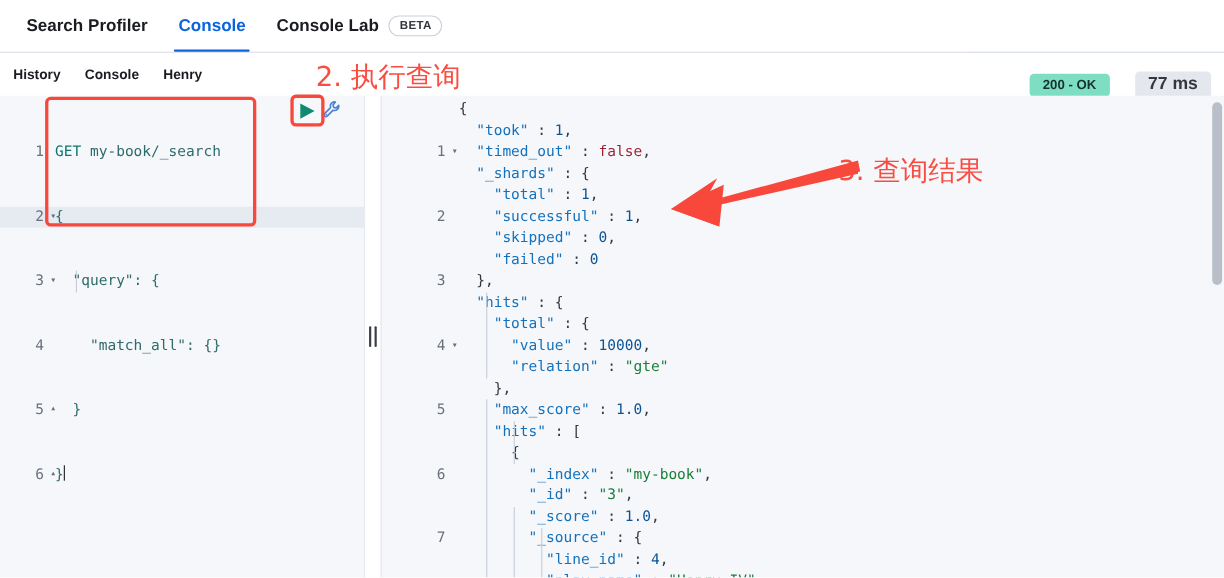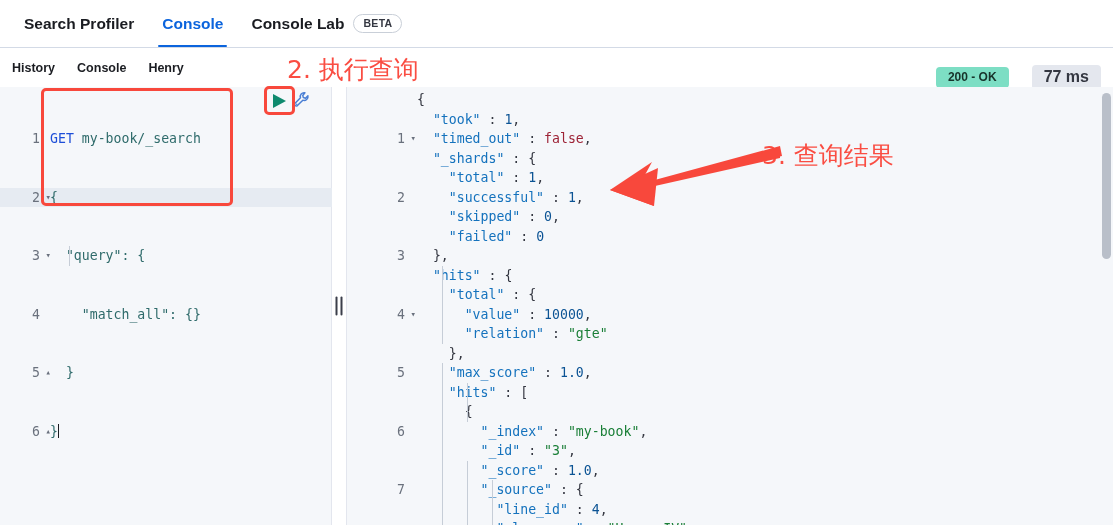--- a/index.html
+++ b/index.html
@@ -198,21 +198,21 @@
 
   
   .editor-gutter { width: 40px; }
   .editor-code {
     position: absolute;
     top: 3px;
     left: 50px;
     color: #2f6b6b;
   }
   .editor-line { height: 19.5px; }
-  .kw-method { color: #1d4ed8; font-weight: normal; }
+  .kw-method { color: #0f766e; font-weight: normal; }
   .cur-line-bg {
     position: absolute;
     left: 0;
     width: 332px;
     height: 19.5px;
     background: #e6ebf2;
   }
   .caret {
     display: inline-block;
     width: 1px;

